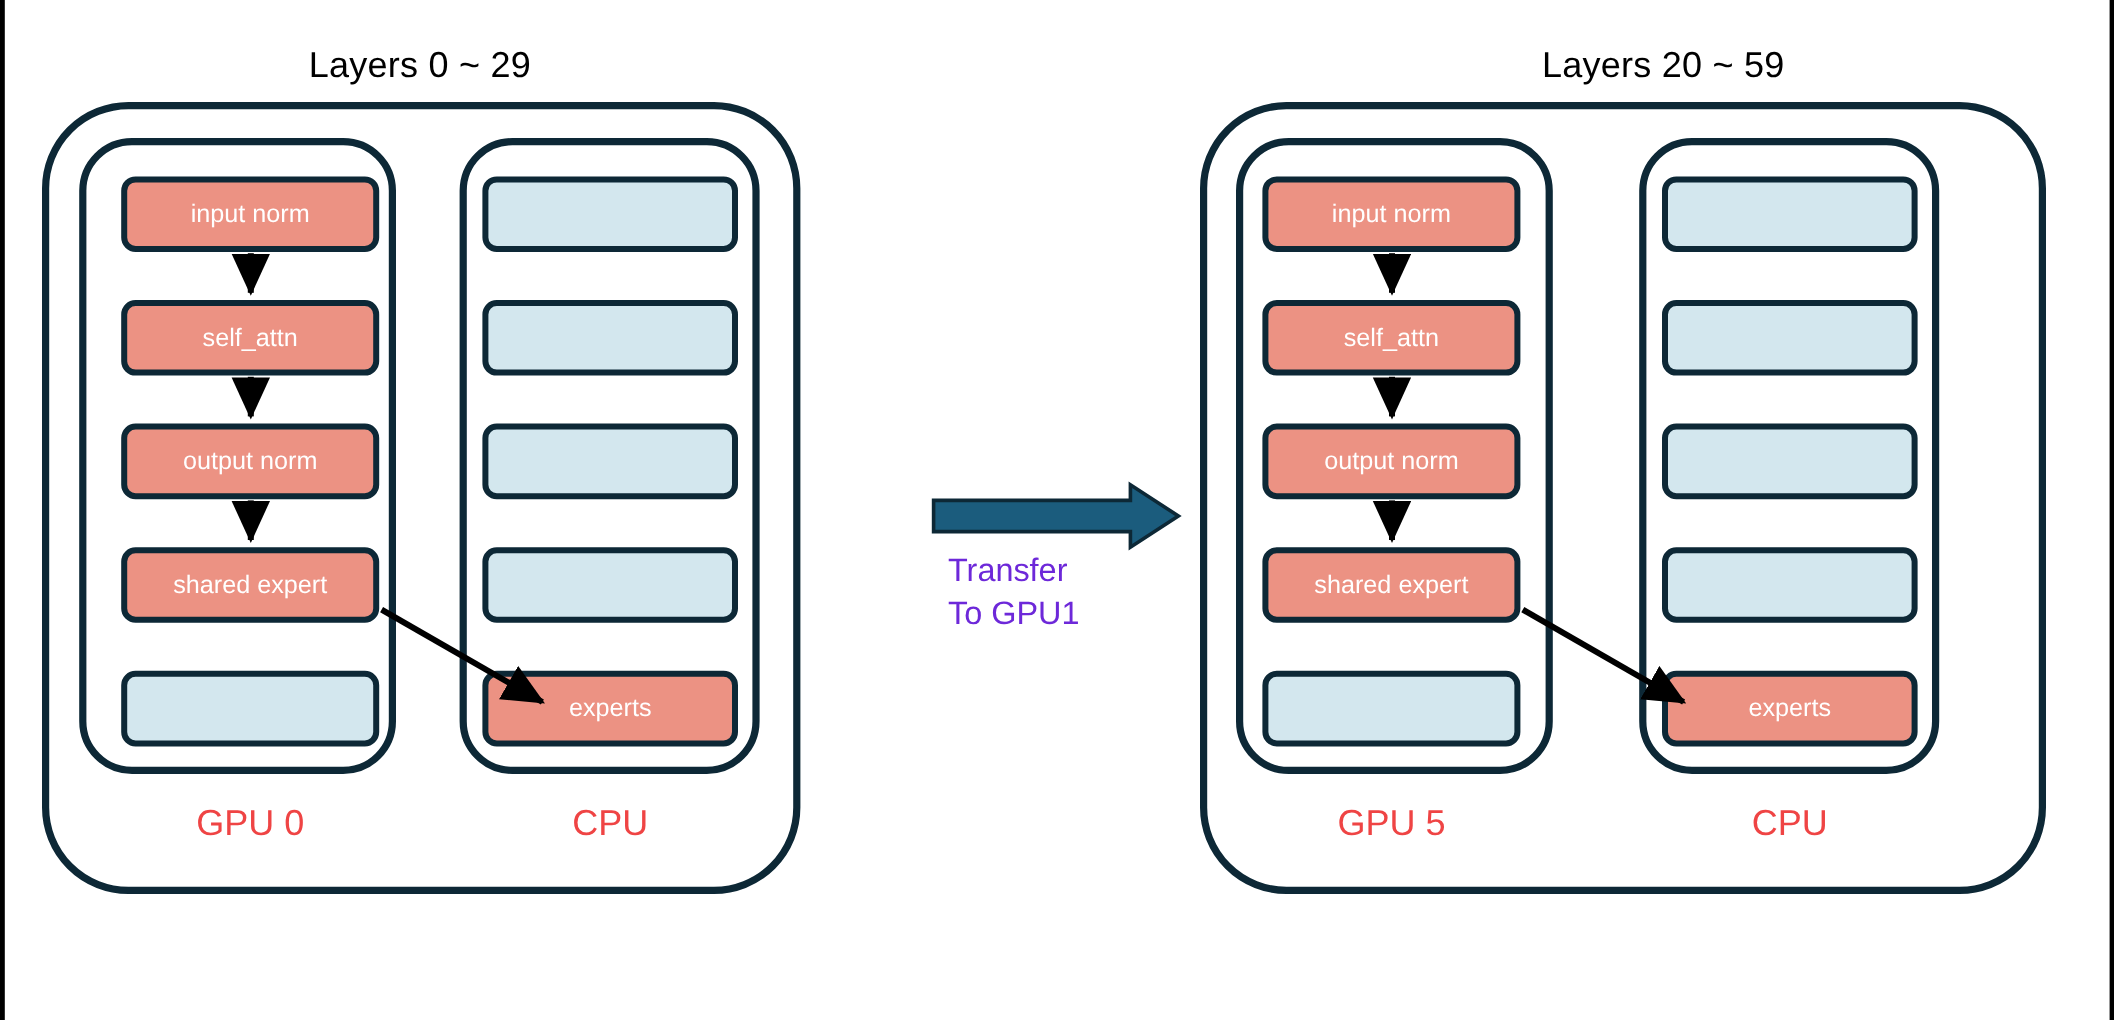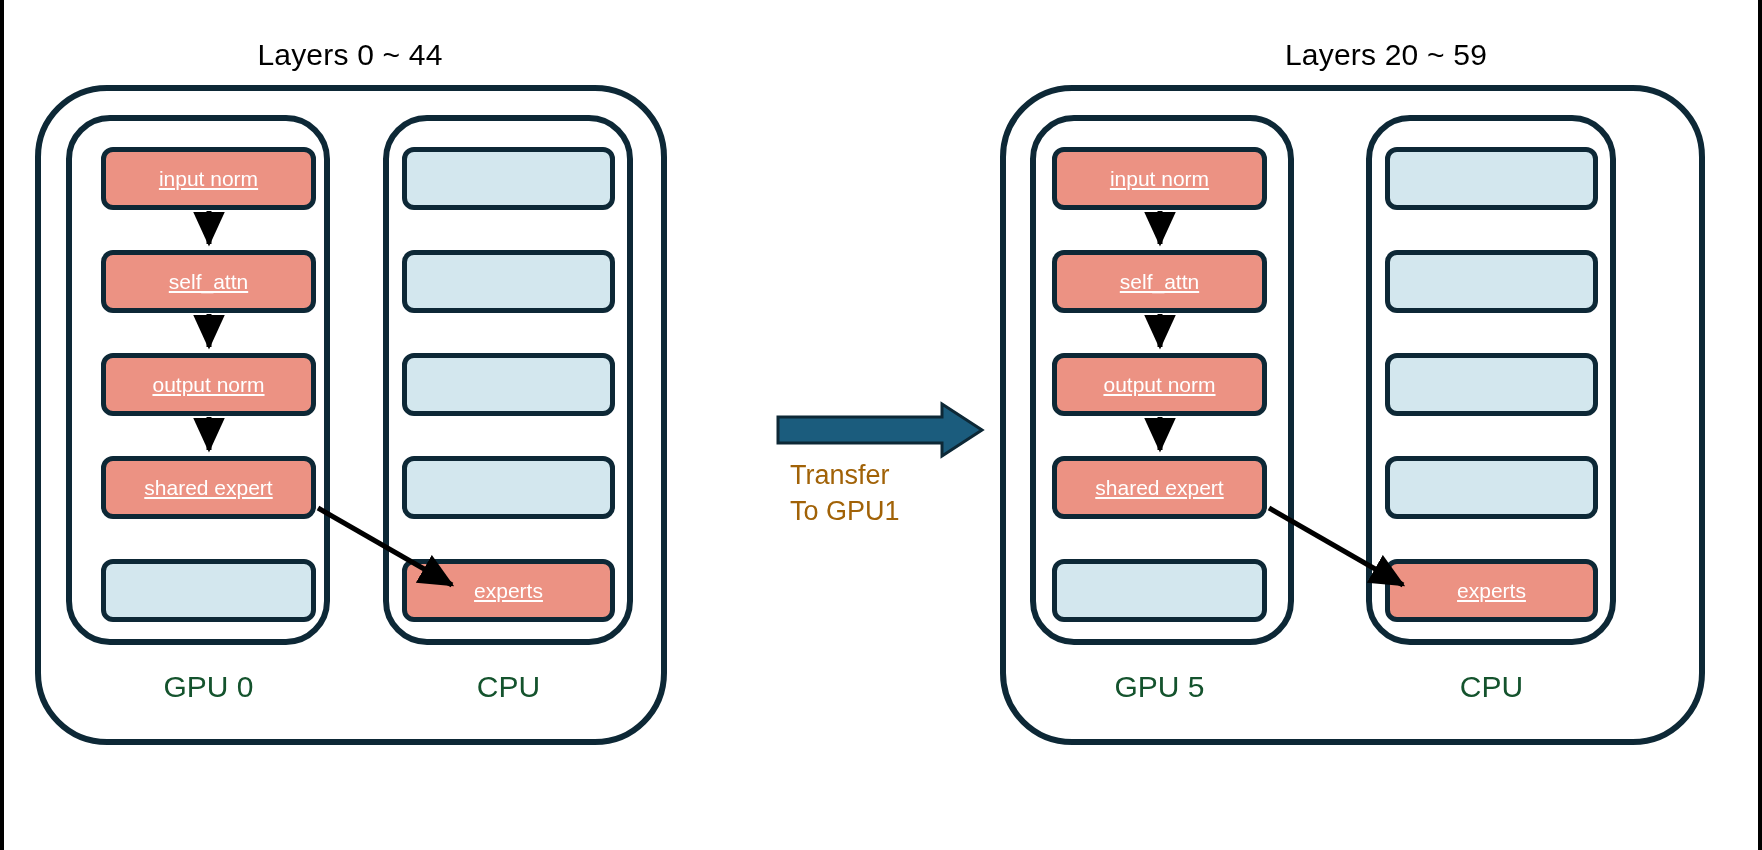--- a/index.html
+++ b/index.html
@@ -37,48 +37,47 @@
     box-sizing:border-box;
   }
   .node{
     position:absolute;
     border:5px solid #0d2836;
     border-radius:12px;
     box-sizing:border-box;
     display:flex;align-items:center;justify-content:center;
     font-size:21px;color:#ffffff;
     white-space:nowrap;
-    text-decoration:underline;
   }
   .node.red{background:#ec9283;}
   .node.blue{background:#d3e7ee;}
 
   .unit-label{
     position:absolute;
-    font-size:30px;color:#14532d;
+    font-size:30px;color:#ef4444;
     white-space:nowrap;text-align:center;
   }
 
   .vsvg{position:absolute;left:0;top:0;width:1762px;height:850px;pointer-events:none;}
 
   .transfer-label{
     position:absolute;
-    font-size:27px;color:#a16207;line-height:1.32;
+    font-size:27px;color:#6d28d9;line-height:1.32;
     white-space:pre-line;text-align:left;
   }
 </style>
 </head>
 <body>
 
 <div id="stage">
 
   <div class="edge l"></div>
   <div class="edge r"></div>
 
-  <div class="panel-title" style="left:35px;top:38px;width:630px;">Layers 0 ~ 44</div>
+  <div class="panel-title" style="left:35px;top:38px;width:630px;">Layers 0 ~ 29</div>
 
   <div class="outer-box" style="left:35px;top:85px;width:632px;height:660px;"></div>
 
   <div class="column" style="left:66px;top:115px;width:264px;height:530px;"></div>
   <div class="node red" style="left:101px;top:147px;width:215px;height:63px;">input norm</div>
   <div class="node red" style="left:101px;top:250px;width:215px;height:63px;">self_attn</div>
   <div class="node red" style="left:101px;top:353px;width:215px;height:63px;">output norm</div>
   <div class="node red" style="left:101px;top:456px;width:215px;height:63px;">shared expert</div>
   <div class="node blue" style="left:101px;top:559px;width:215px;height:63px;"></div>
 

